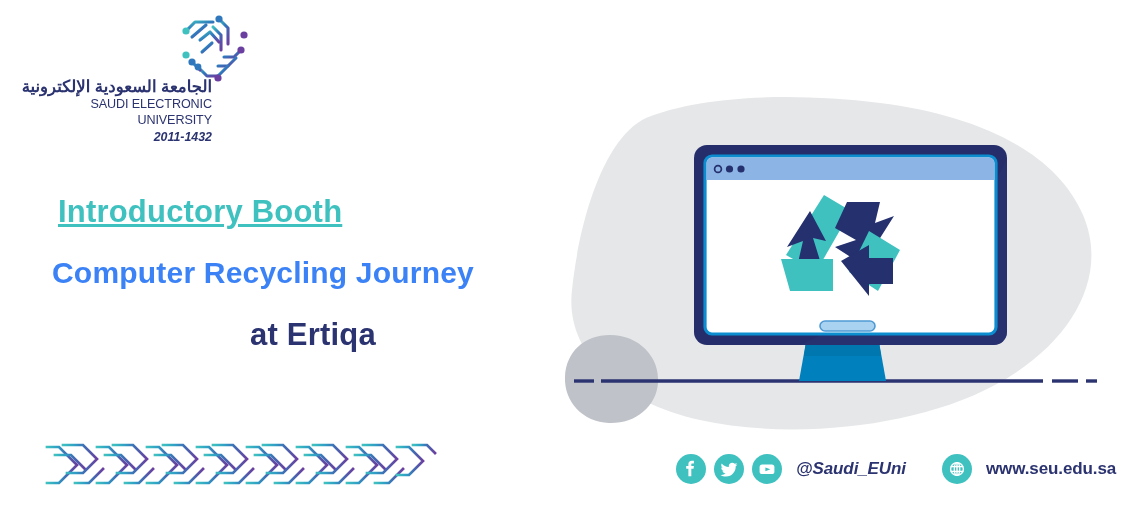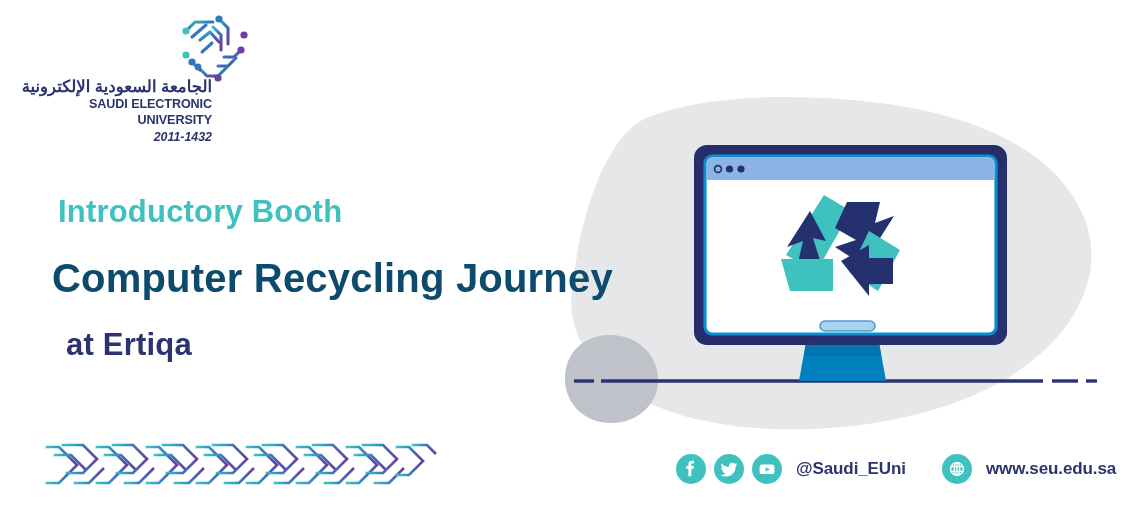--- a/index.html
+++ b/index.html
@@ -58,21 +58,21 @@
     font-size: 16.5px;
     font-weight: bold;
     color: #2b3370;
     line-height: 1.22;
     direction: rtl;
     letter-spacing: 0px;
   }
   .logo-en {
     display: block;
     font-size: 12.6px;
-    font-weight: bold;
+    font-weight: normal;
     color: #2b3370;
     line-height: 1.3;
     letter-spacing: -0.1px;
   }
   .logo-year {
     display: block;
     font-size: 12.4px;
     font-weight: bold;
     color: #2b3370;
     line-height: 1.45;
@@ -90,33 +90,35 @@
     font-weight: bold;
     line-height: 1.0;
     white-space: nowrap;
   }
   .headline-1 {
     color: #3fc1c0;
     font-size: 31px;
     margin-left: 58px;
     margin-bottom: 31px;
     letter-spacing: 0.2px;
+    text-decoration: underline;
   }
   .headline-2 {
-    color: #0c4a6e;
-    font-size: 40px;
+    color: #3b82f6;
+    font-size: 30px;
     margin-left: 52px;
     margin-bottom: 31px;
     letter-spacing: 0.2px;
   }
   .headline-3 {
     color: #2b3370;
     font-size: 31px;
     margin-left: 66px;
     letter-spacing: 0.2px;
+    text-align: center;
   }
 
   
   .pattern-strip {
     position: absolute;
     left: 45px;
     top: 437px;
     width: 400px;
     height: 52px;
   }
@@ -145,20 +147,21 @@
     justify-content: center;
     flex: 0 0 auto;
   }
   .handle-text {
     margin-left: 14px;
     font-size: 17px;
     font-weight: bold;
     color: #2b3370;
     white-space: nowrap;
     letter-spacing: -0.1px;
+    font-style: italic;
   }
   .web-group {
     display: flex;
     align-items: center;
     margin-left: 36px;
     text-align: right;
   }
   .web-text {
     margin-left: 14px;
     font-size: 17px;

